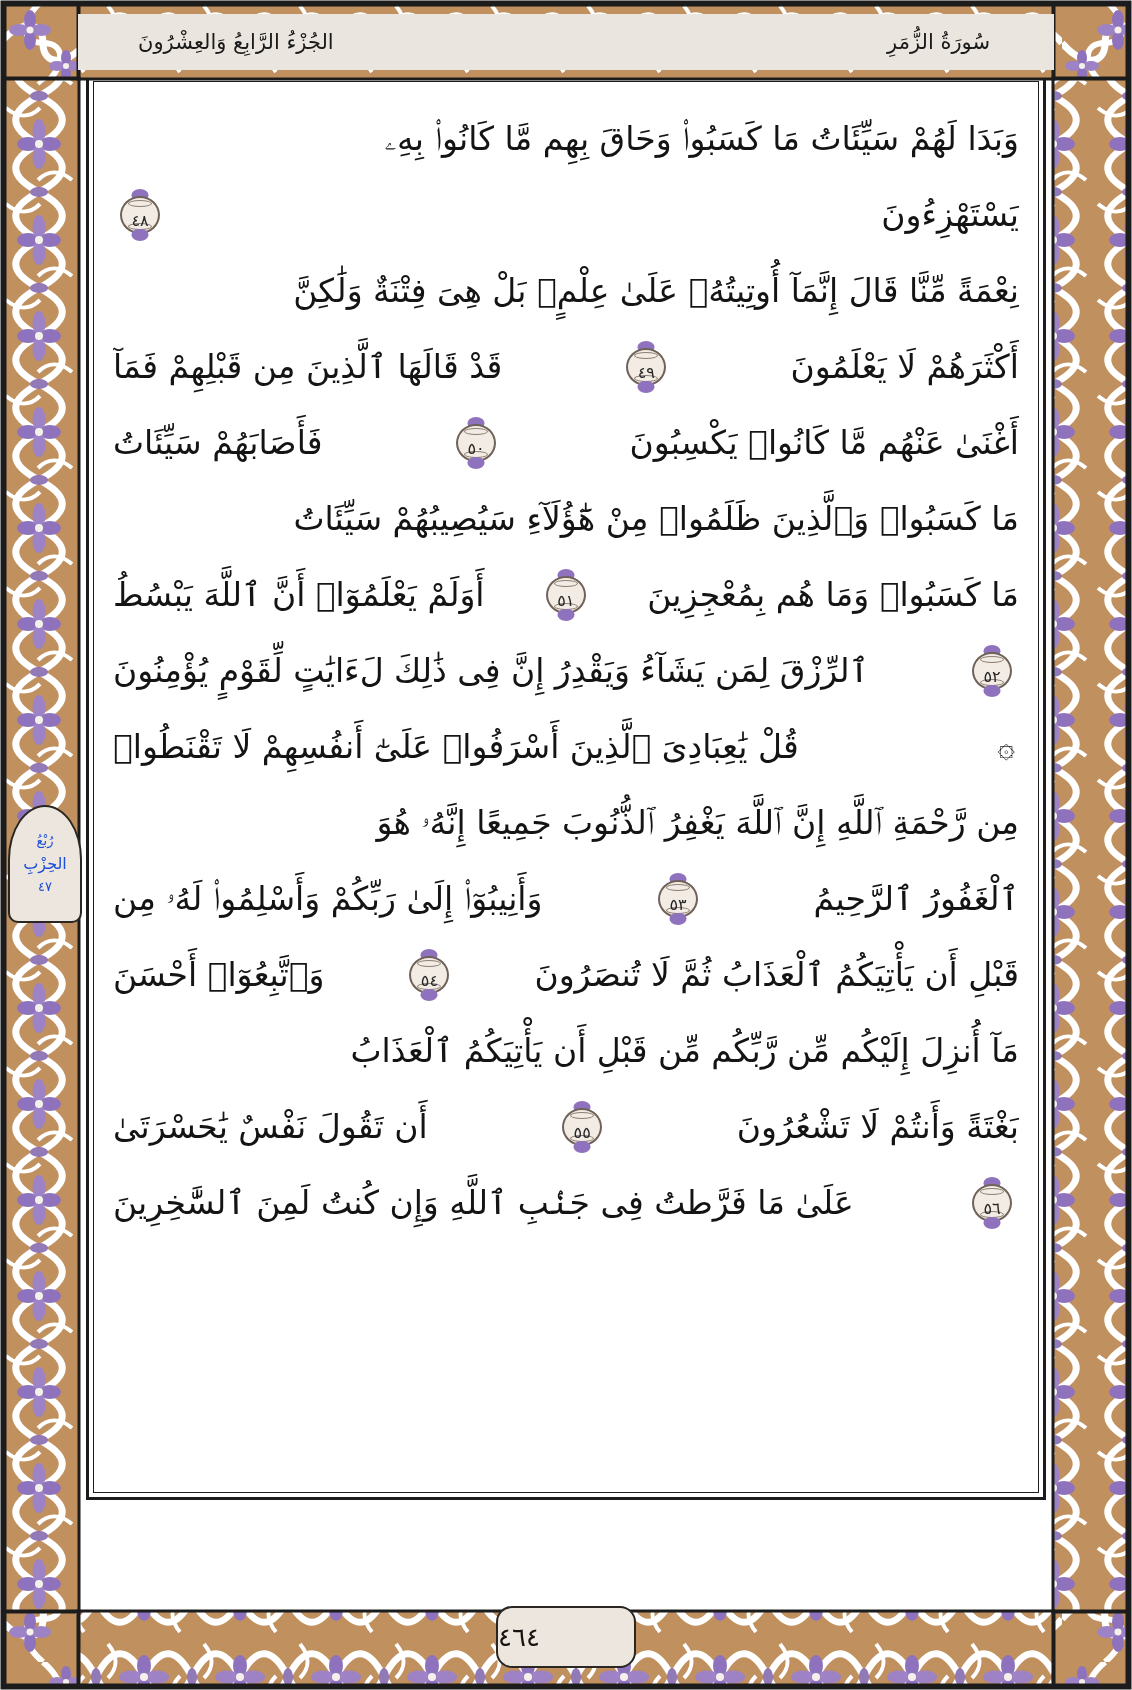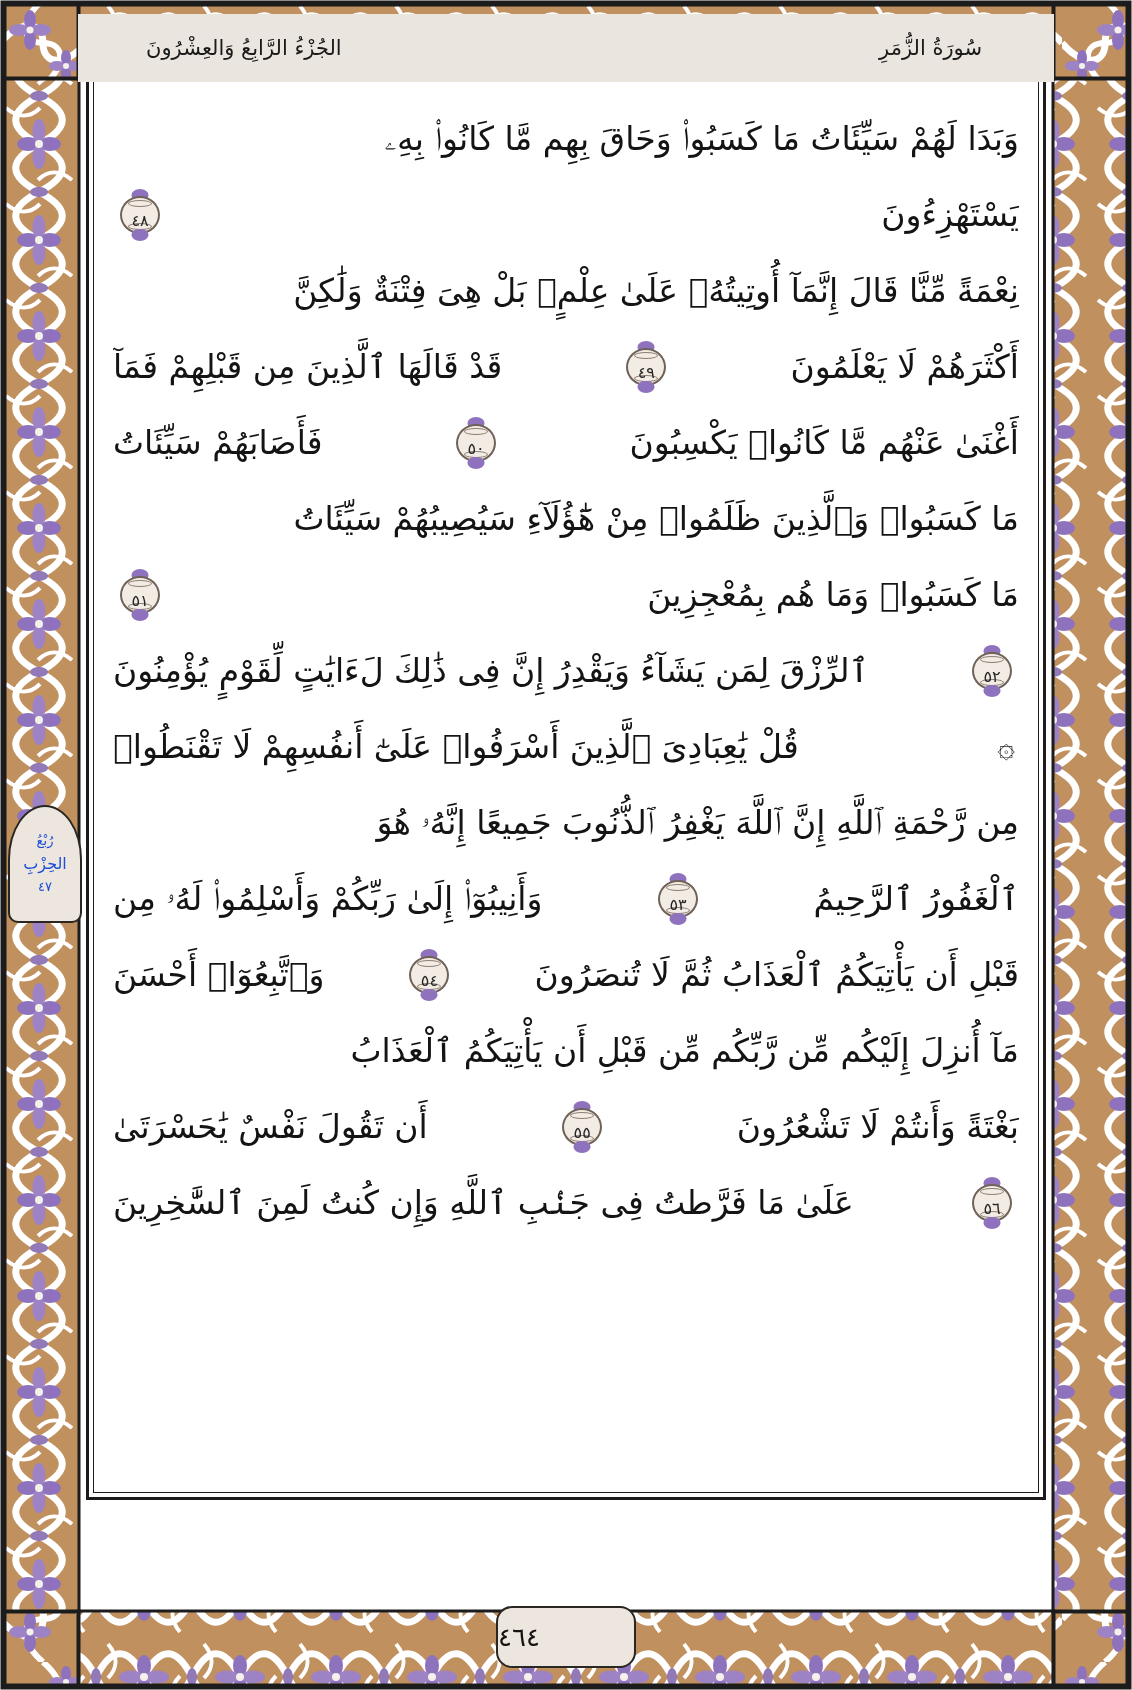--- a/index.html
+++ b/index.html
@@ -24,27 +24,27 @@
     pointer-events:none;
     z-index:5;
   }
   .border-frame svg{display:block;width:100%;height:100%;}
 
   
   .header-band{
     position:absolute;
     left:78px; right:78px;
     top:14px;
-    height:68px;
+    height:56px;
     background:#eae5de;
     z-index:6;
     display:flex;
     align-items:center;
     justify-content:space-between;
-    padding:0 30px;
+    padding:0 22px;
     box-sizing:border-box;
   }
   .header-text{
     font-family:"DejaVu Sans","Liberation Sans",sans-serif;
     font-size:21px;
     color:#1a1a1a;
     direction:rtl;
     white-space:nowrap;
     line-height:1;
   }
@@ -379,20 +379,21 @@
           <span class="seg">مَا كَسَبُوا۟ وَٱلَّذِينَ ظَلَمُوا۟ مِنْ هَٰٓؤُلَآءِ سَيُصِيبُهُمْ سَيِّئَاتُ</span>
         </div>
         <div class="qline">
           <span class="seg">مَا كَسَبُوا۟ وَمَا هُم بِمُعْجِزِينَ</span>
           <span class="ayah">
             <span class="petal top"></span>
             <span class="oval"></span>
             <span class="petal bot"></span>
             <span class="num">٥١</span>
           </span>
+          <span class="seg">أَوَلَمْ يَعْلَمُوٓا۟ أَنَّ ٱللَّهَ يَبْسُطُ</span>
         </div>
         <div class="qline">
           <span class="ayah">
             <span class="petal top"></span>
             <span class="oval"></span>
             <span class="petal bot"></span>
             <span class="num">٥٢</span>
           </span>
           <span class="seg">ٱلرِّزْقَ لِمَن يَشَآءُ وَيَقْدِرُ إِنَّ فِى ذَٰلِكَ لَءَايَٰتٍ لِّقَوْمٍ يُؤْمِنُونَ</span>
         </div>

